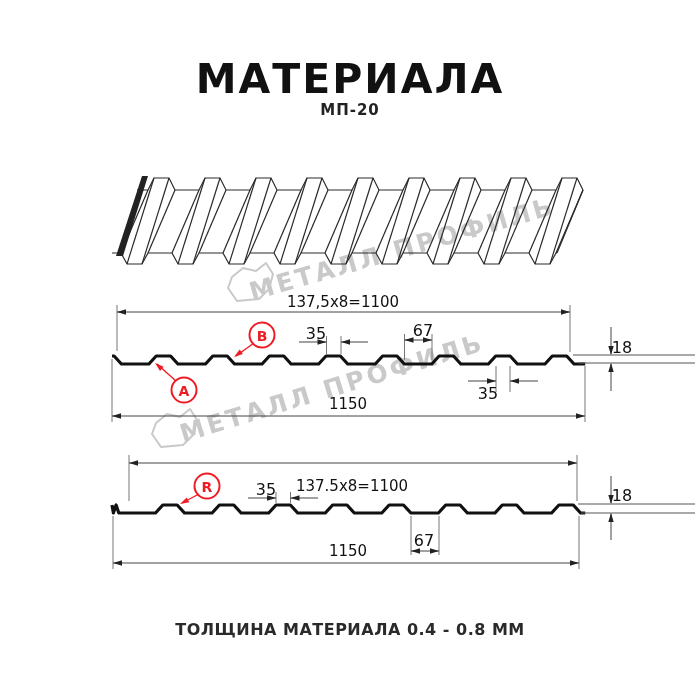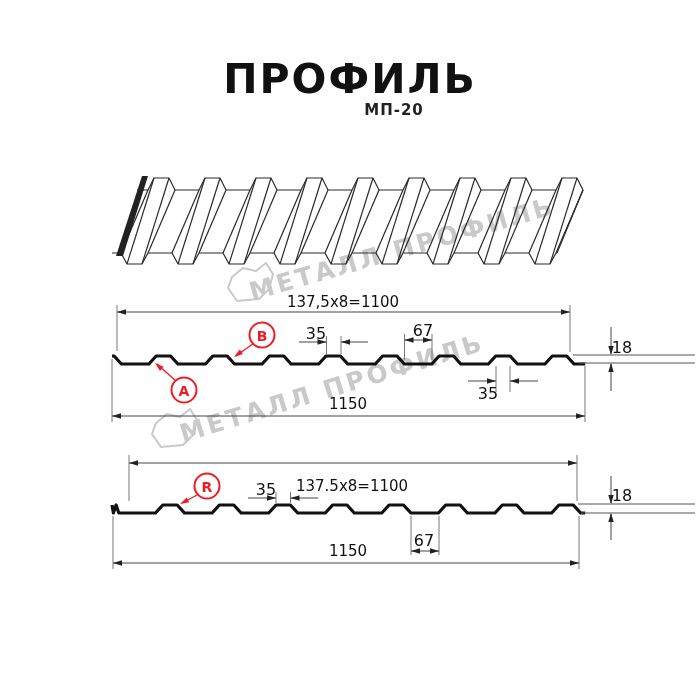--- a/index.html
+++ b/index.html
@@ -133,32 +133,33 @@
       <line x1="578" y1="504" x2="695" y2="504" stroke="#555" stroke-width="1"></line>
       <line x1="581" y1="513" x2="695" y2="513" stroke="#555" stroke-width="1"></line>
       <line x1="611" y1="476" x2="611" y2="503" stroke="#444444" stroke-width="1"></line>
       <polygon points="0,0 -9,-2.7 -9,2.7" transform="translate(611,504) rotate(90)" fill="#222"></polygon>
       <line x1="611" y1="540" x2="611" y2="514" stroke="#444444" stroke-width="1"></line>
       <polygon points="0,0 -9,-2.7 -9,2.7" transform="translate(611,513) rotate(-90)" fill="#222"></polygon>
       <line x1="199" y1="494" x2="182" y2="503" stroke="#ee1c25" stroke-width="1.4"></line>
       <polygon points="0,0 -9,-2.7 -9,2.7" transform="translate(180,504) rotate(152)" fill="#ee1c25"></polygon>
     </svg>
 
-  <div class="abs" id="title" style="left:350px;top:79px;">ПРОФИЛЬ</div>
-  <div class="abs" id="subtitle" style="left:350px;top:110px;margin-left:44px;">МП-20</div>
+  <div class="abs" id="title" style="left:350px;top:79px;">МАТЕРИАЛА</div>
+  <div class="abs" id="subtitle" style="left:350px;top:110px;">МП-20</div>
 
   <div class="abs dim big" style="left:343px;top:302px;">137,5x8=1100</div>
   <div class="abs dim" style="left:316px;top:333px;">35</div>
   <div class="abs dim" style="left:423px;top:330px;">67</div>
   <div class="abs dim" style="left:622px;top:347px;">18</div>
   <div class="abs dim" style="left:488px;top:393px;">35</div>
   <div class="abs dim big" style="left:348px;top:404px;">1150</div>
   <div class="abs pt" style="left:184px;top:390px;">A</div>
   <div class="abs pt" style="left:262px;top:335px;">B</div>
 
   <div class="abs dim big" style="left:352px;top:452px;margin-top:34px;">137.5x8=1100</div>
   <div class="abs dim" style="left:266px;top:489px;">35</div>
   <div class="abs dim" style="left:622px;top:495px;">18</div>
   <div class="abs dim" style="left:424px;top:540px;">67</div>
   <div class="abs dim big" style="left:348px;top:551px;">1150</div>
   <div class="abs pt" style="left:207px;top:486px;">R</div>
 
+  <div class="abs" id="footer-note" style="left:350px;top:629px;">ТОЛЩИНА МАТЕРИАЛА 0.4 - 0.8 ММ</div>
 </div>
 
 </body></html>

